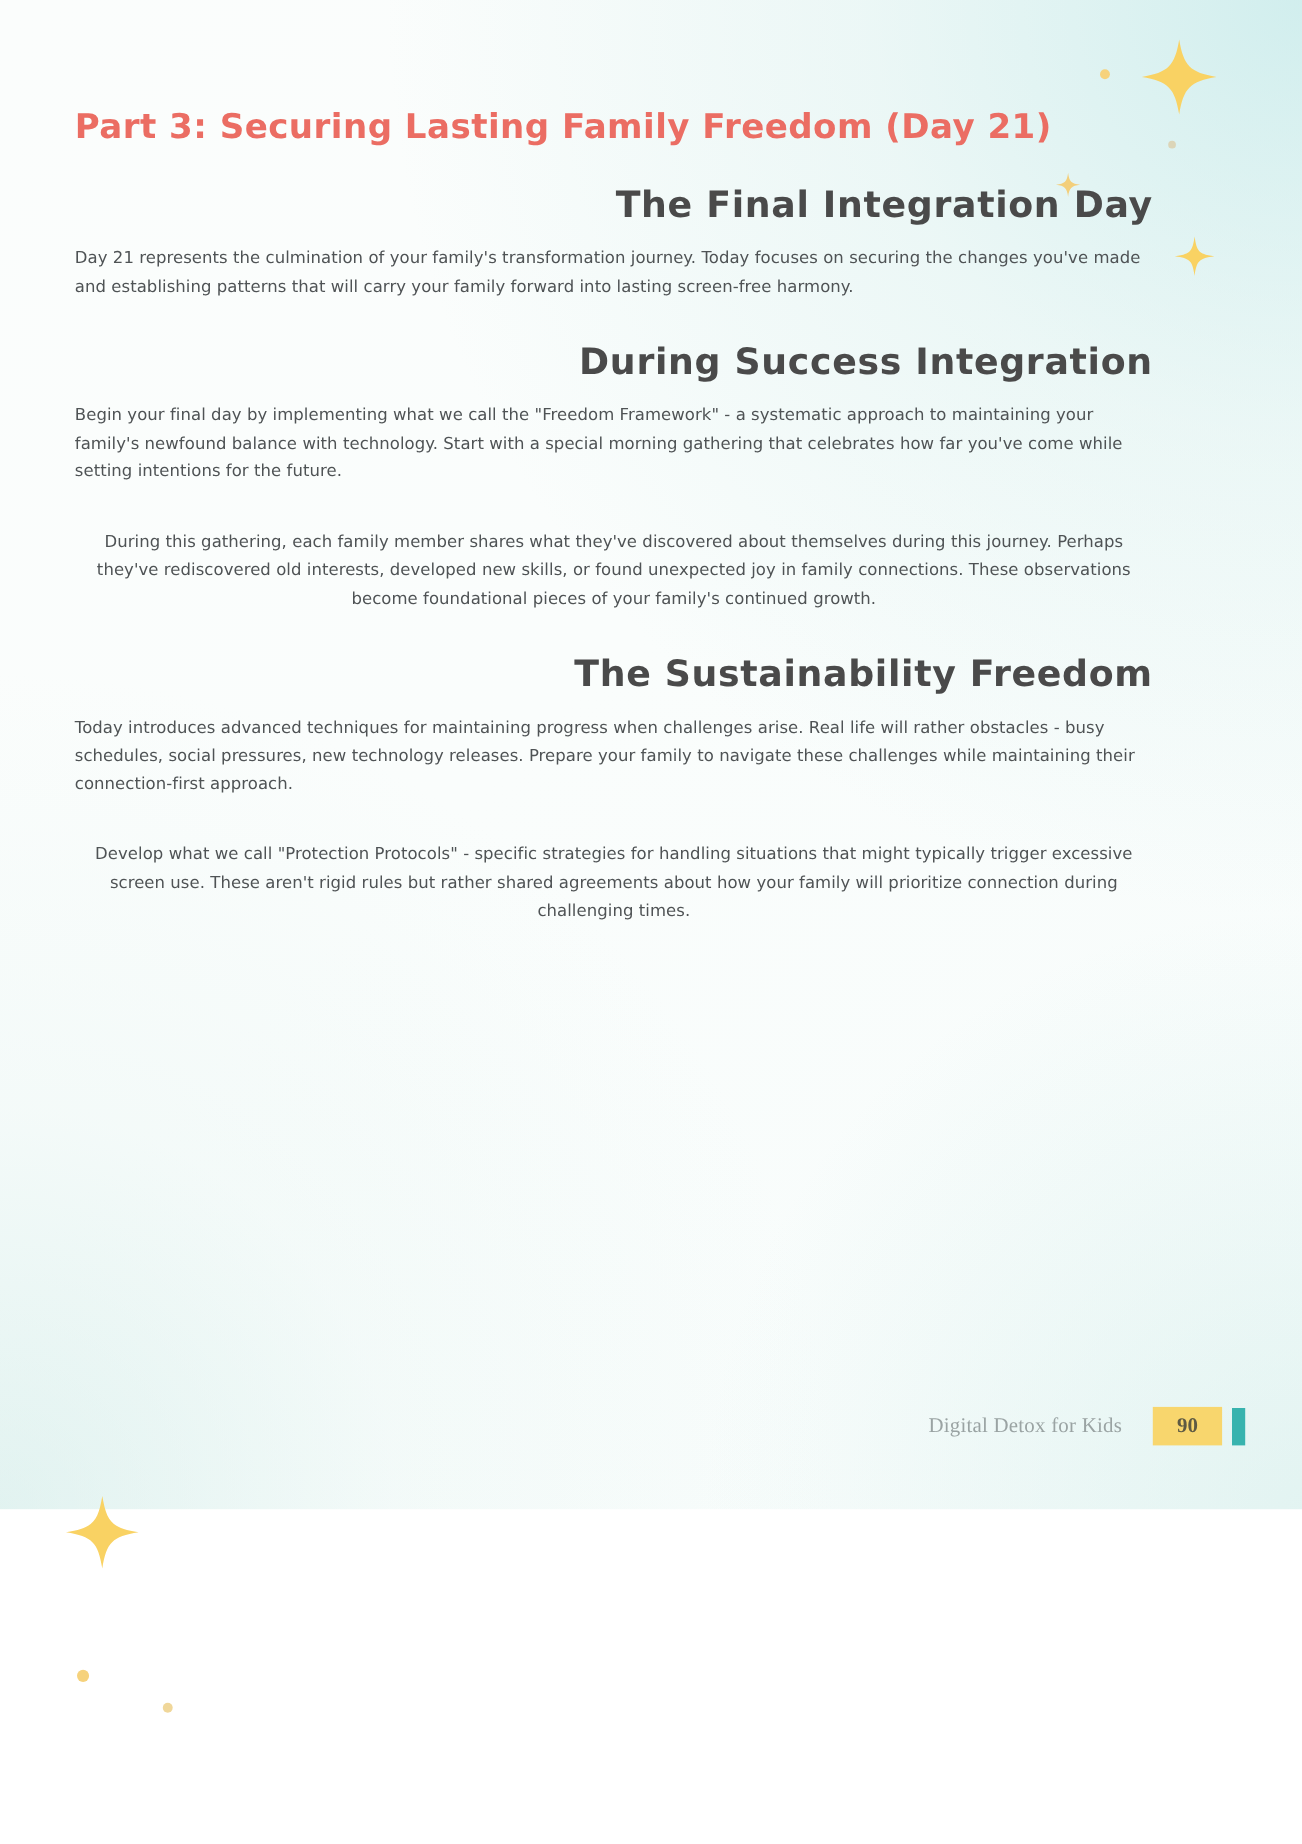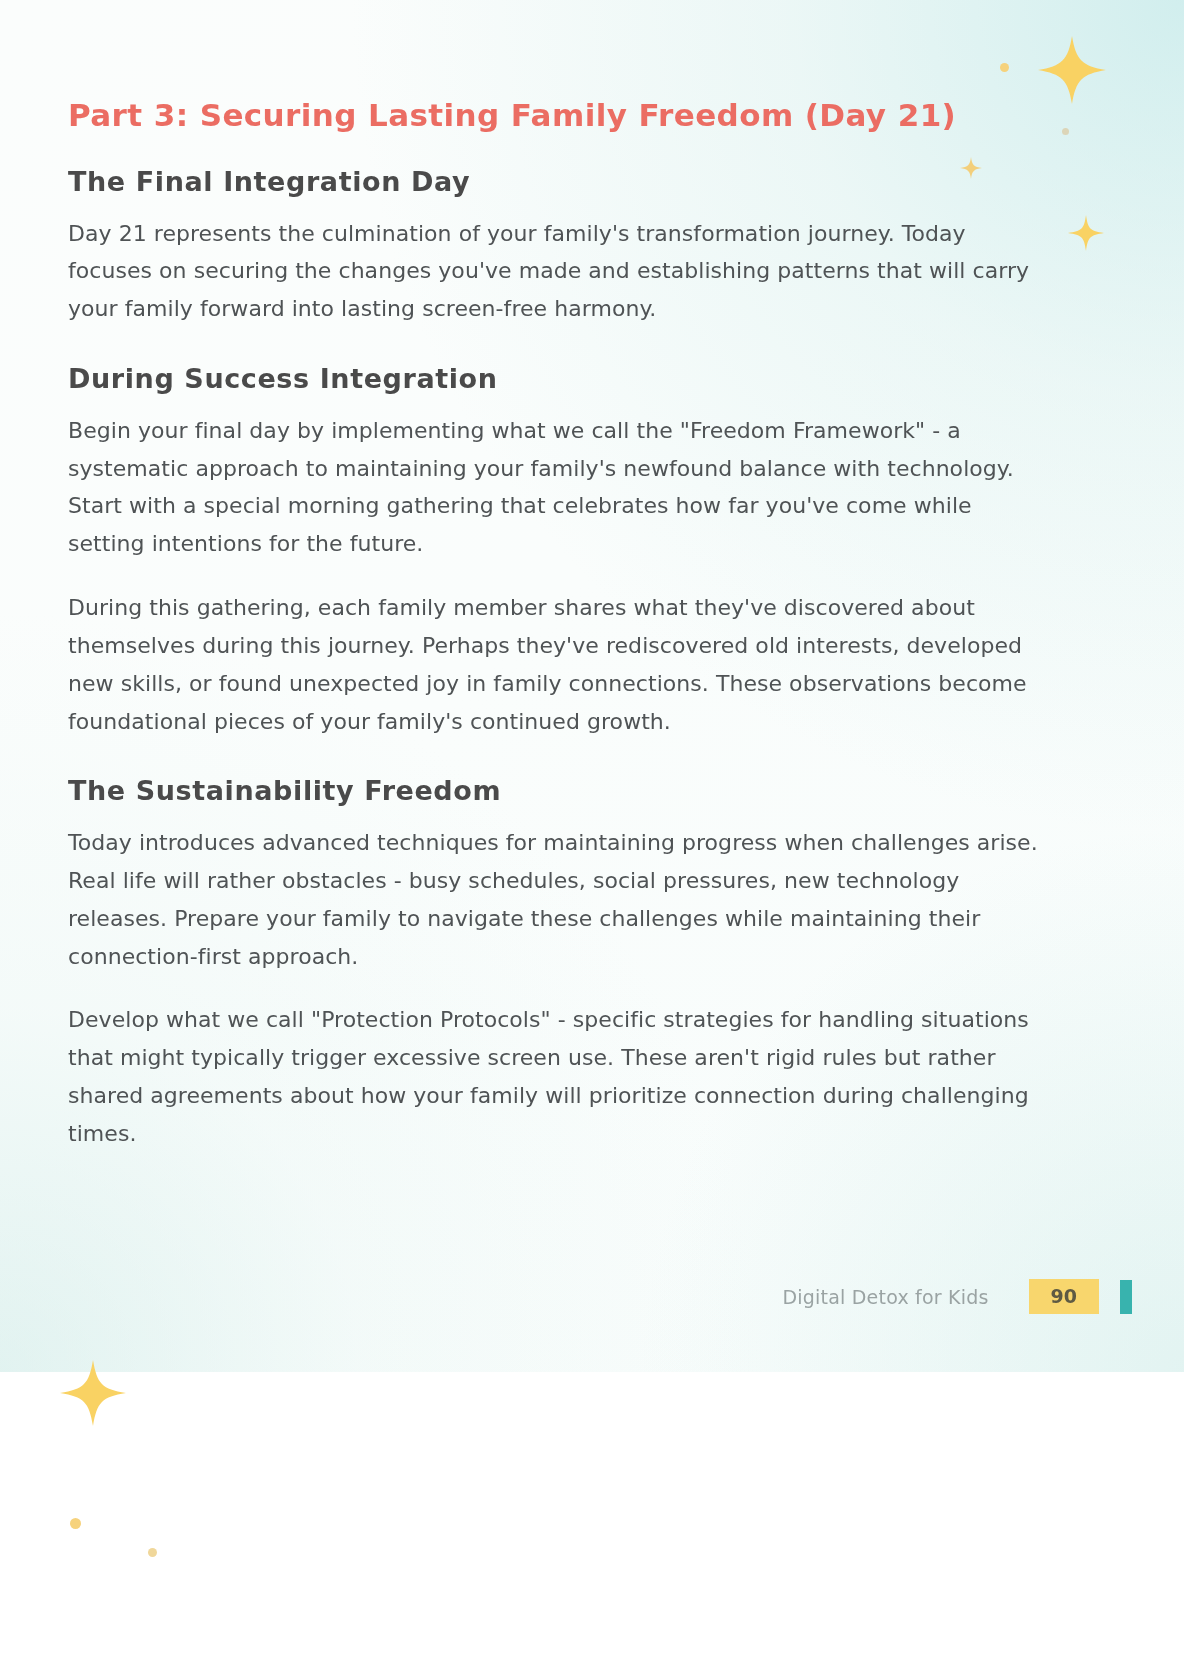--- a/index.html
+++ b/index.html
@@ -32,47 +32,50 @@
   }
   h1.part-title {
     font-size: 31px;
     line-height: 1.25;
     font-weight: bold;
     color: #eb6d63;
     letter-spacing: 0.4px;
     margin: 0 0 30px 0;
   }
   h2.section-title {
-    font-size: 27px;
+    font-size: 33px;
     line-height: 1.25;
     font-weight: bold;
     color: #4a4a4a;
     letter-spacing: 0.6px;
     margin: 0 0 16px 0;
+    text-align: right;
   }
   h2.section-title.spaced {
     margin-top: 34px;
   }
   p.body-text {
-    font-size: 22px;
+    font-size: 15px;
     line-height: 1.72;
     color: #4f5355;
     margin: 0 0 10px 0;
     letter-spacing: 0.05px;
   }
   p.body-text.gap {
-    margin-top: 26px;
+    margin-top: 38px;
+    text-align: center;
   }
   .footer {
     position: absolute;
     right: 52px;
     bottom: 58px;
     display: flex;
     align-items: center;
-    gap: 12px;
+    gap: 0;
+    font-family: Liberation Serif, serif;
   }
   .footer-label {
     font-size: 19px;
     color: #9aa3a3;
     margin-right: 28px;
     letter-spacing: 0.2px;
   }
   .page-number-box {
     background: #f8d66d;
     color: #5e5a43;

